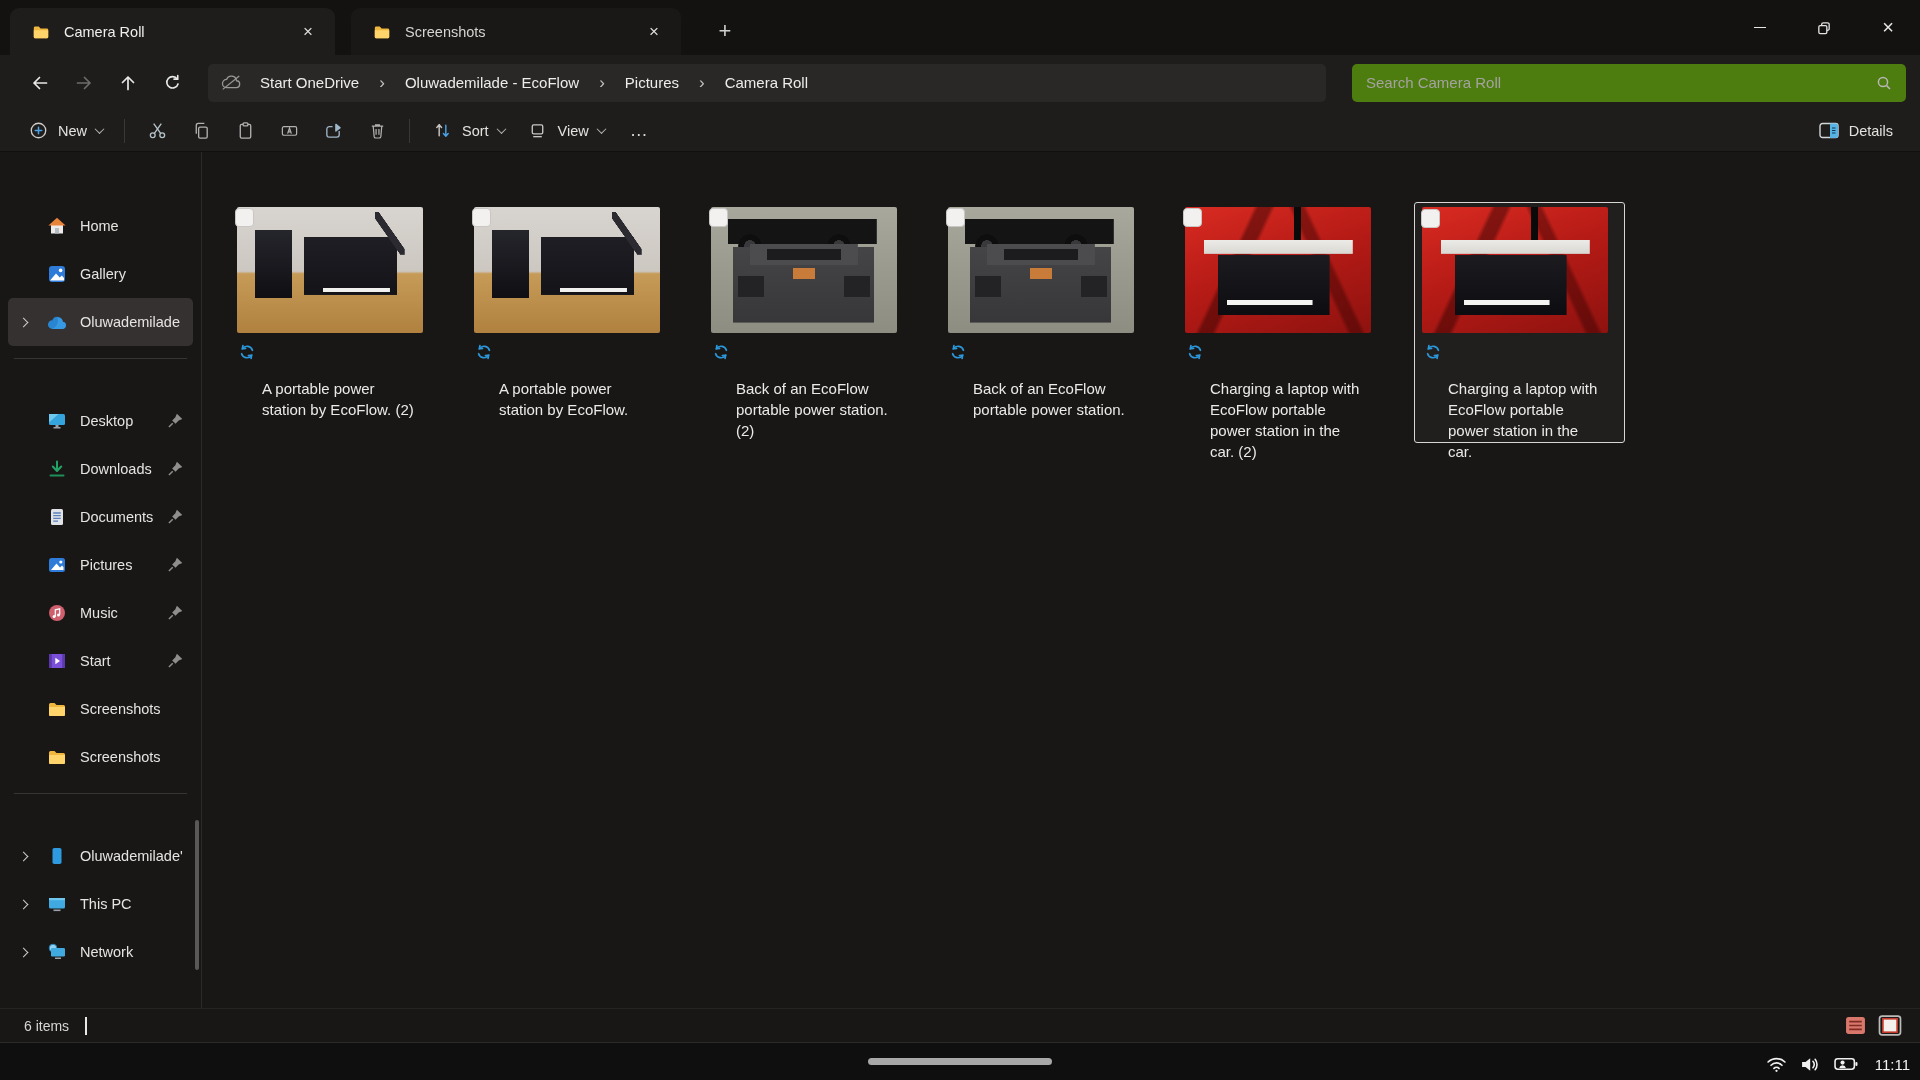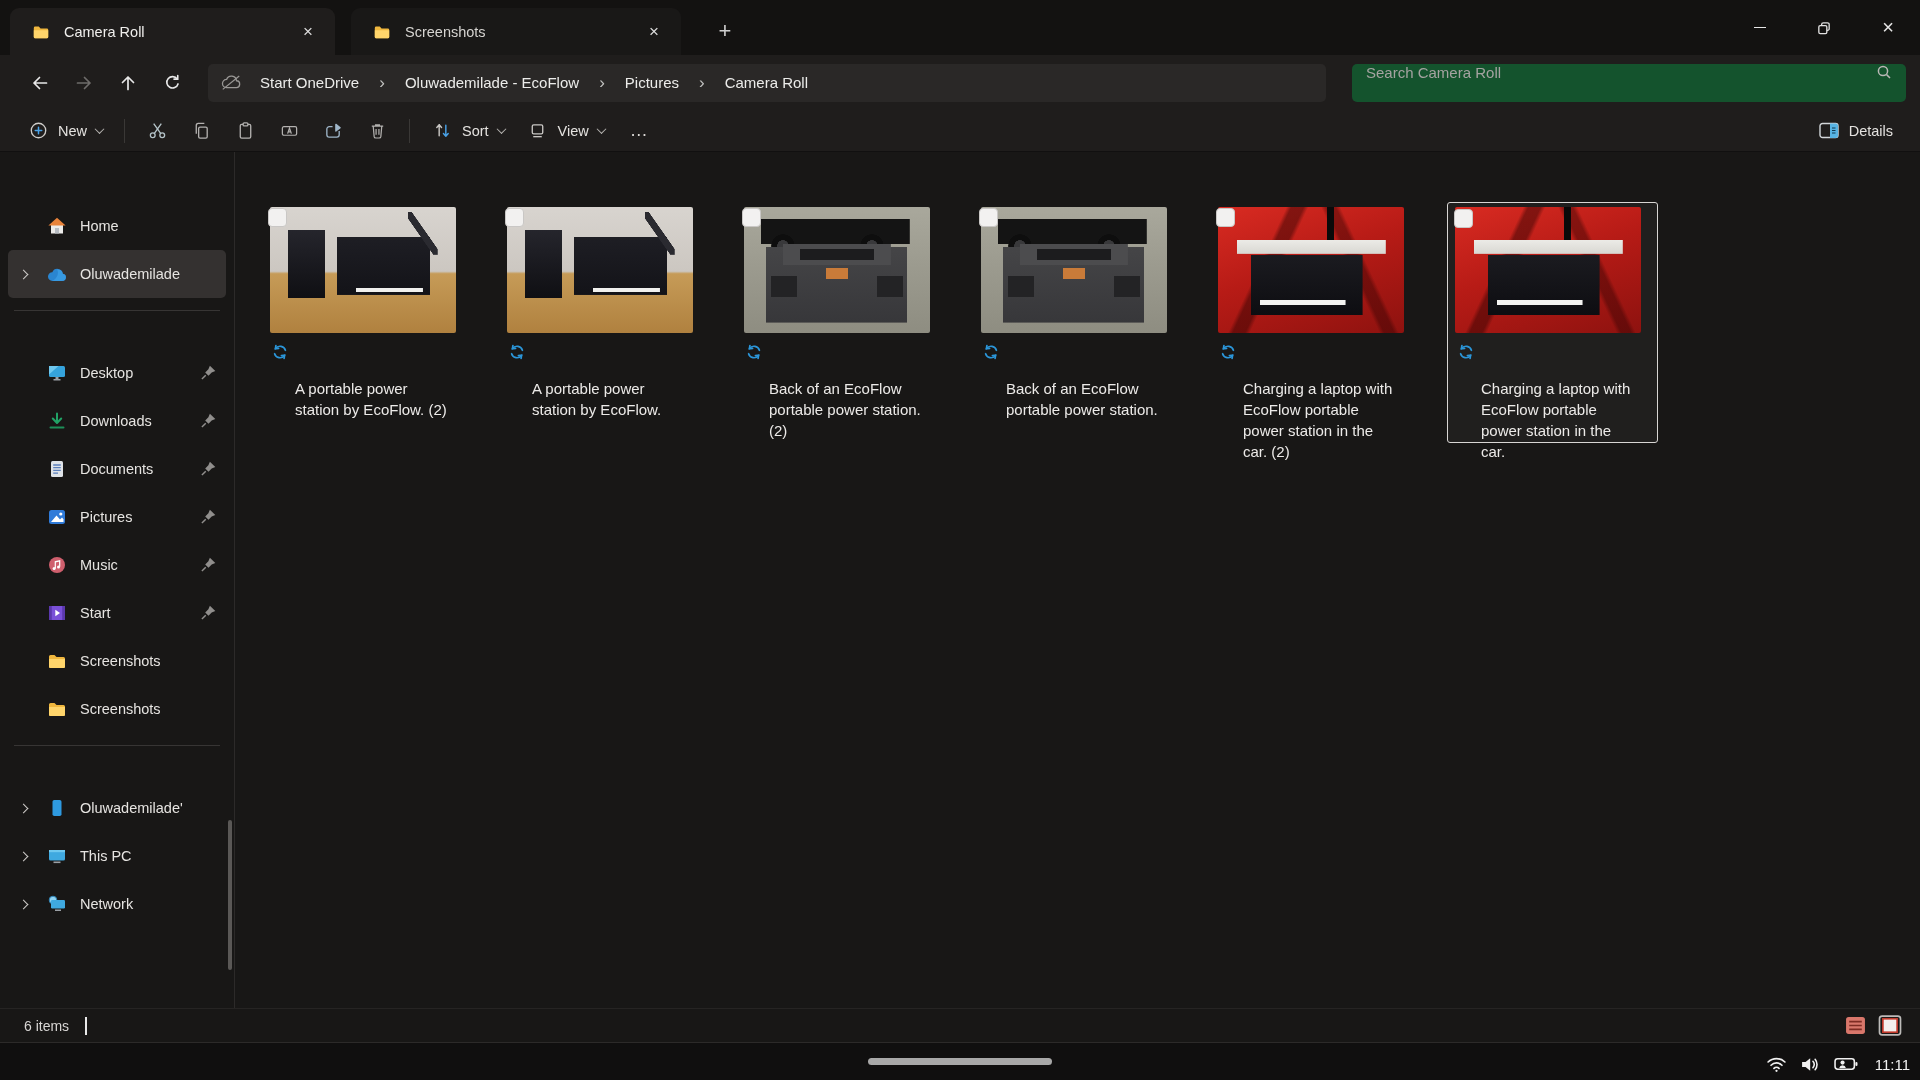--- a/index.html
+++ b/index.html
@@ -25,41 +25,41 @@
   .min-glyph { width:12px; height:1.6px; background:#e6e6e6; display:block; }
   .close-glyph { font-size:20px; font-weight:300; }
 
   
   .navbar { height:55px; background:#1f1d1c; display:flex; align-items:center; padding:0 14px 0 18px; }
   .nav-btn { width:44px; height:38px; display:flex; align-items:center; justify-content:center; }
   .crumb-box { margin-left:14px; height:38px; flex:0 0 1118px; background:#2a2827; border-radius:5px;
                display:flex; align-items:center; padding:0 12px; gap:10px; }
   .crumb { font-size:15px; color:#ececea; padding:4px 8px; border-radius:4px; white-space:nowrap; }
   .crumb-sep { color:#c2c2c0; font-size:17px; padding:0 2px; }
-  .search-box { margin-left:26px; height:38px; flex:1; background:#14532d; border-radius:5px;
-                display:flex; align-items:flex-start; padding:0 14px; }
+  .search-box { margin-left:26px; height:38px; flex:1; background:#4d7c0f; border-radius:5px;
+                display:flex; align-items:center; padding:0 14px; }
   .search-box input { flex:1; background:transparent; border:0; outline:none; color:#e6e6e6;
                       font-size:15px; font-family:inherit; }
   .search-box input::placeholder { color:#a5a3a1; }
 
   
   .toolbar { height:42px; background:#1f1d1c; border-bottom:1px solid #111010;
              display:flex; align-items:center; padding:0 16px; }
   .tool-btn { display:flex; align-items:center; gap:9px; padding:0 11px; height:34px;
               border-radius:5px; font-size:14.5px; color:#e4e2df; }
   .tool-ico { display:flex; align-items:center; justify-content:center; width:22px; height:22px; }
   .tb-sep { width:1px; height:24px; background:#3a3836; margin:0 10px; }
   .chev { width:7px; height:7px; border-right:1.5px solid #b5b3b0; border-bottom:1.5px solid #b5b3b0;
           transform:rotate(45deg) translate(-1px,-1px); }
   .more-dots { font-size:18px; letter-spacing:2px; color:#dcdad7; padding:0 14px; }
   .details-btn { margin-left:auto; }
 
   
   .main { display:flex; height:856px; }
-  .sidebar { position:relative; width:235px; padding-top:50px; border-right:1px solid #2c2a29; }
+  .sidebar { position:relative; width:202px; padding-top:50px; border-right:1px solid #2c2a29; }
   .srow { position:relative; display:flex; align-items:center; height:48px; margin:0 8px;
           padding-left:12px; border-radius:5px; font-size:14.5px; color:#e6e4e1; }
   .srow.selected { background:#343130; }
   .exp { width:26px; display:flex; align-items:center; }
   .exp .chev-r { width:7px; height:7px; border-right:1.6px solid #cfcdca; border-bottom:1.6px solid #cfcdca;
                  transform:rotate(-45deg); }
   .sico { width:22px; height:22px; margin-right:12px; display:flex; align-items:center; justify-content:center; }
   .srow .lbl { flex:1; white-space:nowrap; overflow:hidden; }
   .pin { width:18px; height:18px; margin-right:8px; opacity:.85; }
   .ssep { height:1px; background:#373534; margin:12px 14px; }
@@ -313,20 +313,31 @@
         <span class="exp"></span>
         <span class="sico">
           <svg width="20" height="20" viewBox="0 0 20 20">
               <path d="M4 9h12v8.5H4z" fill="#ecebe9"></path>
               <path d="M8 12h4v5.5H8z" fill="#b7bcc2"></path>
               <path d="M10 1.8 18.6 9.4H1.4Z" fill="#e8833a"></path>
             </svg>
         </span>
         <span class="lbl">Home</span>
       </div>
+      <div class="srow">
+        <span class="exp"></span>
+        <span class="sico">
+          <svg width="20" height="20" viewBox="0 0 20 20">
+              <rect x="2" y="2" width="16" height="16" rx="3" fill="#2f7bd9"></rect>
+              <circle cx="13.6" cy="6.4" r="1.8" fill="#fff"></circle>
+              <path d="M3 16.5 9 9.5l3.8 4 2-2 2.2 2.4v2.6z" fill="#fff"></path>
+            </svg>
+        </span>
+        <span class="lbl">Gallery</span>
+      </div>
       <div class="srow selected">
         <span class="exp">
             <span class="chev-r"></span>
           </span>
         <span class="sico">
           <svg width="22" height="15" viewBox="0 0 24 16">
               <path d="M6.8 15h11a4 4 0 0 0 .6-7.95A6 6 0 0 0 6.9 5.6 4.7 4.7 0 0 0 6.8 15z" fill="#2a85d0"></path>
               <path d="M6.8 15h11a4 4 0 0 0 .6-7.95A6 6 0 0 0 12 2.5c2 2.5 1.5 9-5.2 12.5z" fill="#3da1e8" opacity=".7"></path>
             </svg>
         </span>

